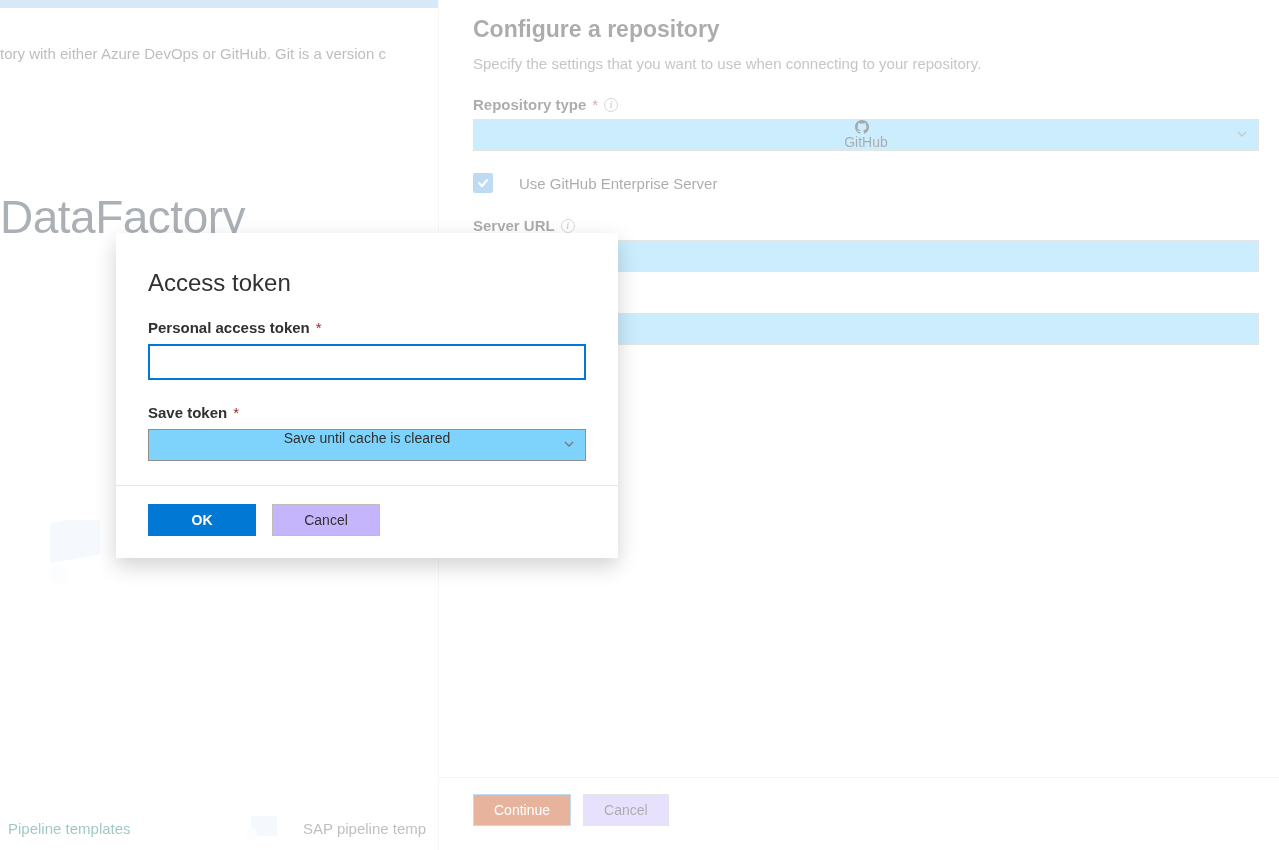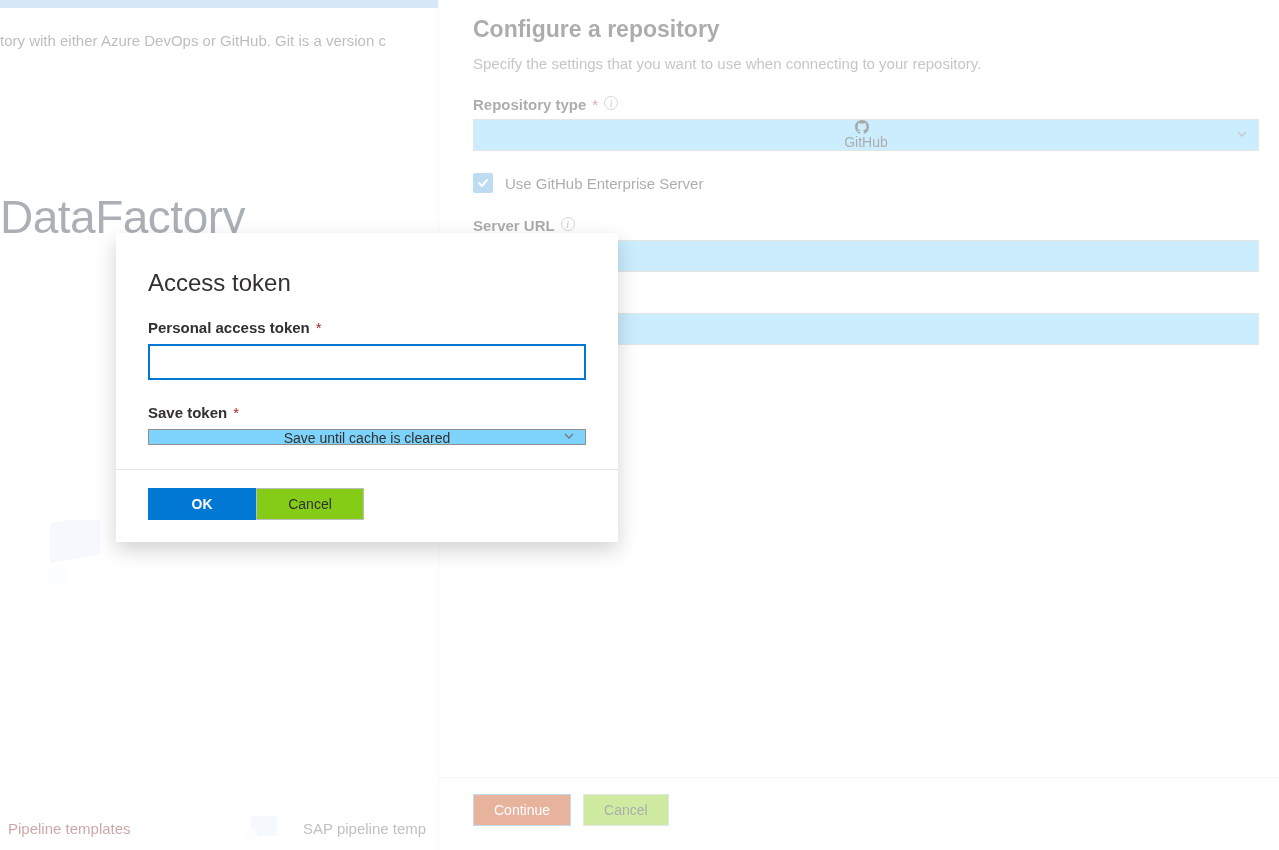--- a/index.html
+++ b/index.html
@@ -16,32 +16,32 @@
     background: rgba(255,255,255,0.6);
     pointer-events: none;
   }
   .top-bar {
     height: 8px; background: #9cc7e8; width: 100%;
   }
   .bg-layer {
     position: absolute; inset: 0;
   }
   .bg-desc {
-    position: absolute; left: 0; top: 32px;
+    position: absolute; left: 0; top: 45px;
     color: #5a5a5a; font-size: 15px;
     white-space: nowrap;
   }
   .bg-df {
     position: absolute; left: 0; top: 190px;
     color: #2c3a47; font-size: 46px; font-weight: 300;
     letter-spacing: -0.5px;
   }
   .bg-templates {
     position: absolute; left: 8px; top: 820px;
-    color: #7f1d1d; font-size: 15px;
+    color: #0f766e; font-size: 15px;
   }
   .bg-templates2 {
     position: absolute; left: 303px; top: 820px;
     color: #606060; font-size: 15px;
   }
   .bg-icon-block1 {
     position: absolute; left: 40px; top: 520px;
     width: 80px; height: 70px;
     opacity: 0.15;
   }
@@ -62,21 +62,21 @@
   .config-title {
     font-size: 23px; font-weight: 600; color: #323130;
     margin-bottom: 12px;
   }
   .config-sub {
     font-size: 15px; color: #6f6f6f; margin-bottom: 24px;
   }
   .field-label {
     font-size: 15px; font-weight: 600; color: #323130;
     margin-bottom: 6px;
-    display: flex; gap: 6px;
+    display: flex; align-items: center; gap: 6px;
   }
   .req { color: #a4262c; font-weight: normal; }
   .info-icon {
     display: inline-flex; align-items: center; justify-content: center;
     width: 14px; height: 14px;
     border: 1px solid #9a9a9a; border-radius: 50%;
     font-size: 10px; color: #9a9a9a;
     font-style: italic; font-family: Georgia, serif;
   }
   .select-box, .text-box {
@@ -90,42 +90,42 @@
     position: relative;
     flex-direction: column;
   }
   .select-box .chev {
     position: absolute; right: 10px; top: 50%; transform: translateY(-50%);
   }
   .gh-icon {
     width: 18px; height: 18px; margin-right: 8px;
   }
   .checkbox-row {
-    display: flex; align-items: center; gap: 12px;
+    display: flex; align-items: center; gap: 26px;
     margin: 22px 0 24px 0;
   }
   .cb {
     width: 20px; height: 20px; background: #5aa7de; border-radius: 2px;
     display: flex; align-items: center; justify-content: center;
   }
   .cb svg { stroke: #fff; }
   .checkbox-row span { font-size: 15px; color: #323130; }
   .mb18 { margin-bottom: 18px; }
   .text-box::placeholder { color: #aeaeae; }
 
   .panel-footer {
     position: absolute; left: 0; right: 0; bottom: 0;
     border-top: 1px solid #e5e5e5;
     padding: 16px 20px 24px 34px;
     display: flex; gap: 12px;
   }
   .btn {
     height: 32px; padding: 0 20px;
     font-size: 14px; border: 1px solid #bdbdbd;
-    background: #84cc16; color: #323130;
+    background: #c4b5fd; color: #323130;
     cursor: pointer;
     display: inline-flex; align-items: center; justify-content: center;
   }
   .btn-primary {
     background: #c2410c; color: #fff; border: 1px solid #62a7db;
   }
   .btn-primary-strong {
     background: #0078d4; color: #fff; border: 1px solid #0078d4;
     font-weight: 600;
   }
@@ -148,26 +148,26 @@
   }
   .modal .field-label { margin-bottom: 8px; }
   .pat-input {
     width: 100%; height: 36px;
     border: 2px solid #0078d4;
     padding: 0 8px;
     font-size: 14px;
     outline: none;
   }
   .modal .select-box {
-    height: 16px; border: 1px solid #918f8d; text-align: right;
+    height: 32px; border: 1px solid #918f8d; text-align: right;
   }
   .modal-footer {
     border-top: 1px solid #e5e5e5;
     padding: 18px 32px 22px 32px;
-    display: flex; gap: 0;
+    display: flex; gap: 16px;
   }
   .gap24 { margin-bottom: 24px; }
 
   .chev svg { width: 12px; height: 12px; }
 </style>
 </head>
 <body>
 
 <div class="bg-layer">
   <div class="top-bar"></div>

